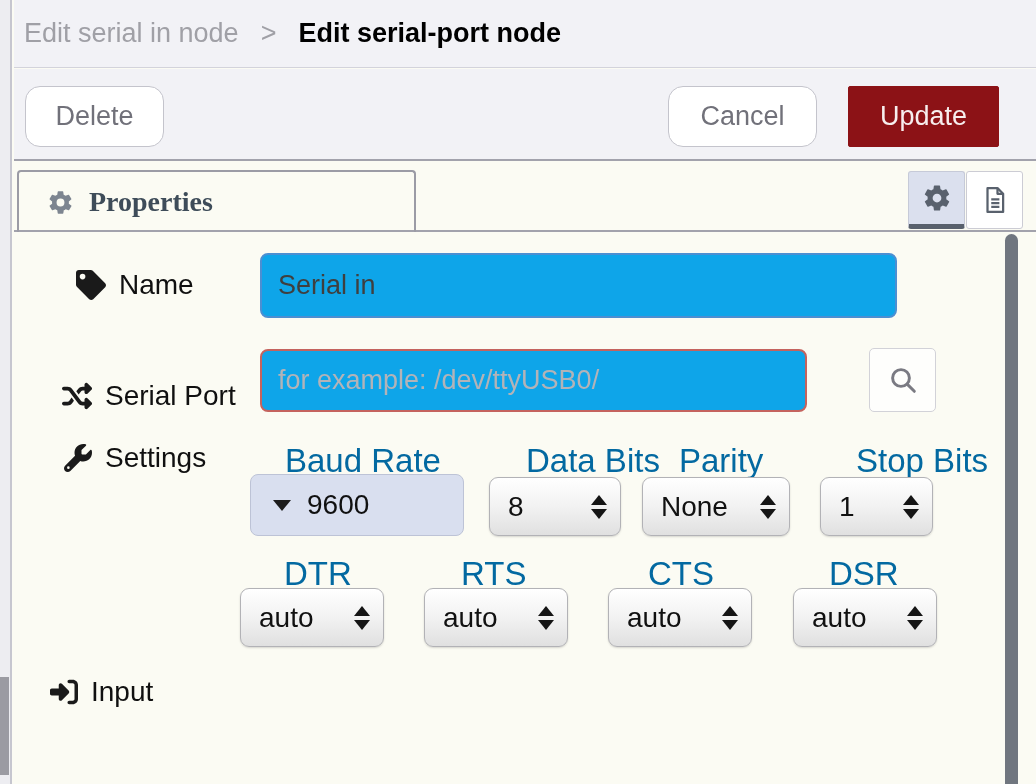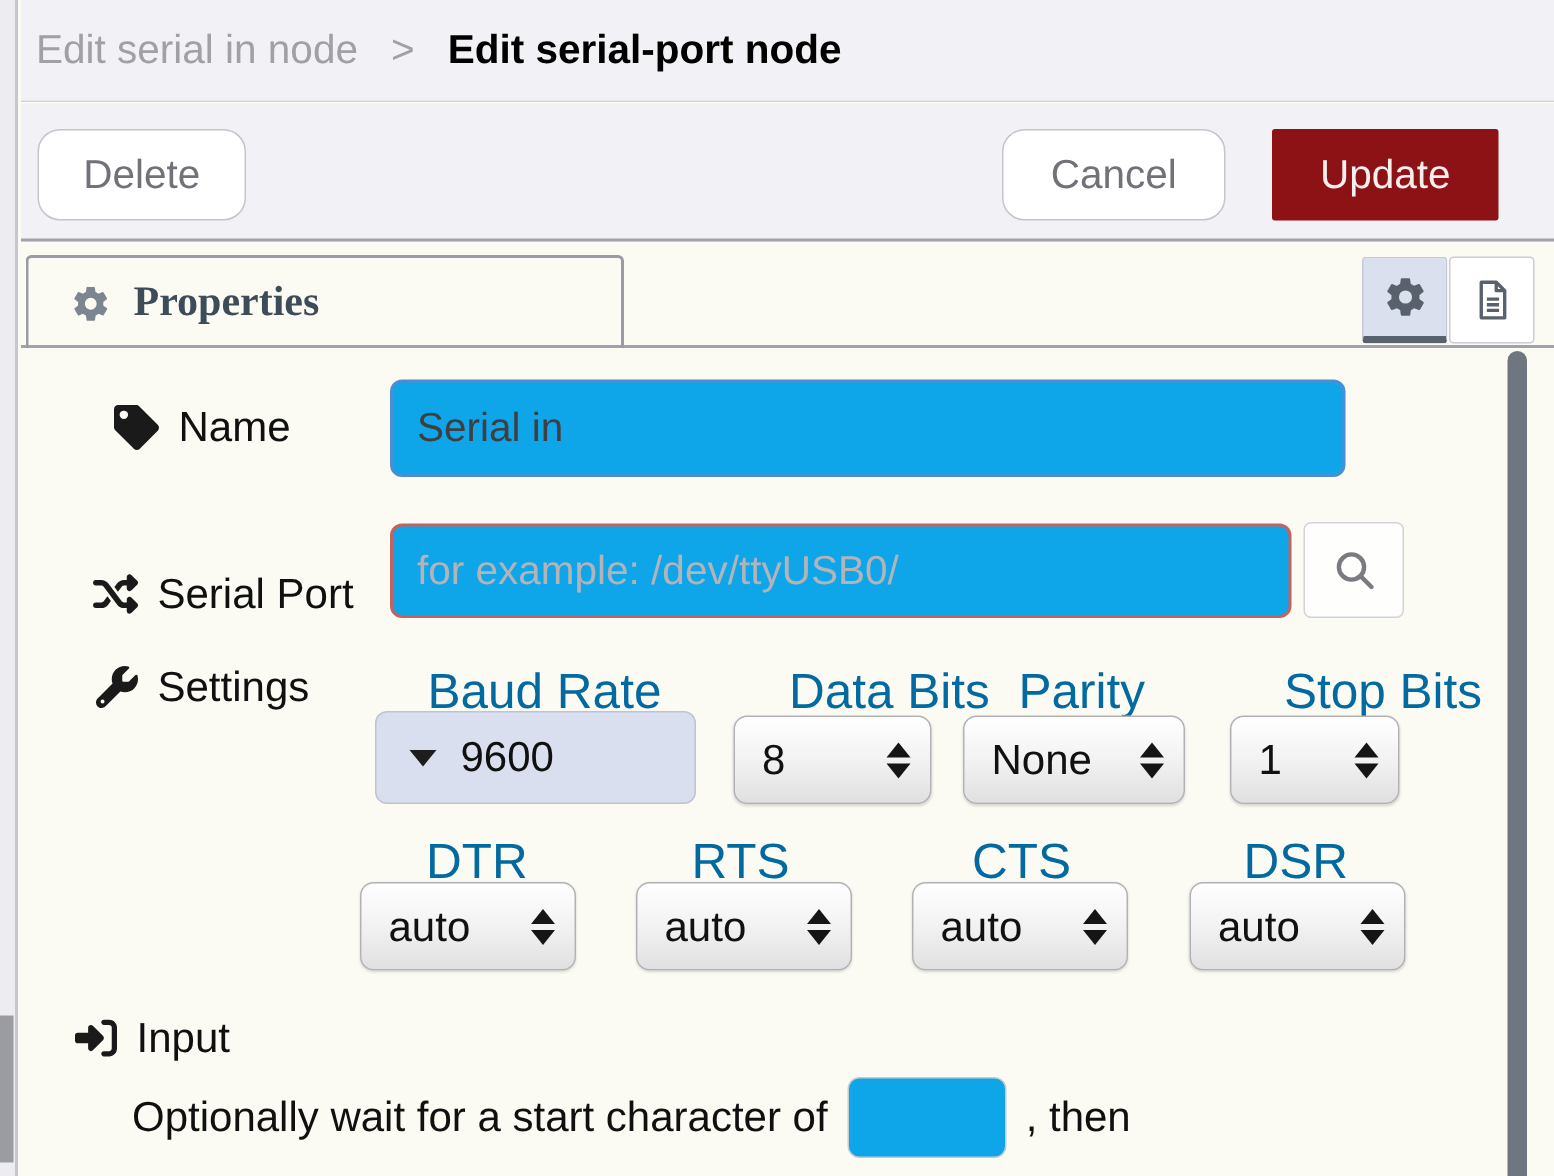--- a/index.html
+++ b/index.html
@@ -54,21 +54,21 @@
   
   .frm-label { position:absolute; display:flex; align-items:center; gap:13px;
     font-size:28px; color:#101010; white-space:nowrap; }
   .frm-label .icon { display:flex; color:#1a1a1a; }
   .col-label { position:absolute; font-size:33px; color:#0369a1; white-space:nowrap;margin-left:36px; }
   
   .ti { position:absolute; font-family:"Liberation Sans", sans-serif; font-size:27px;
     color:#3f3f3f; background:#0ea5e9; border-radius:8px; padding:16px 16px; outline:none; }
   .ti::placeholder { color:#b3b3b8; }
   .name-input { left:246px; top:91px; width:637px; height:65px; border:2px solid #4b8fd2; }
-  .serial-input { left:246px; top:187px; width:601px; height:63px; border:2px solid #c4635e; }
+  .serial-input { left:246px; top:187px; width:547px; height:63px; border:2px solid #c4635e; }
   .char-input { width:106px; height:54px; border:1px solid #c9c9cf; font-size:27px; }
   .search-btn { position:absolute; left:855px; top:186px; width:67px; height:64px;
     background:#fefefc; border:1px solid #d2d2d8; border-radius:5px; color:#7a7a82;
     display:flex; align-items:center; justify-content:center; cursor:pointer; }
   
   .baud-select { position:absolute; left:236px; top:312px; width:214px; height:62px;
     background:#d9dfef; border:1px solid #bdc3d6; border-radius:8px;
     display:flex; align-items:center; gap:16px; padding-left:22px;
     font-size:28px; color:#101010; cursor:pointer; }
   .caret-down { width:0; height:0; border-left:9px solid transparent;
@@ -251,21 +251,16 @@
 
     <div class="frm-label" style="left:36px; top:514px;">
       <span class="icon">
         <svg width="28" height="28" viewBox="0 0 512 512" fill="currentColor">
             <path d="M217.9 105.9L340.7 228.7c7.2 7.2 11.3 17.1 11.3 27.3s-4.1 20.1-11.3 27.3L217.9 406.1c-6.4 6.4-15 9.9-24 9.9c-18.7 0-33.9-15.2-33.9-33.9l0-62.1L32 320c-17.7 0-32-14.3-32-32l0-64c0-17.7 14.3-32 32-32l128 0 0-62.1c0-18.7 15.2-33.9 33.9-33.9c9 0 17.6 3.6 24 9.9zM352 416l64 0c17.7 0 32-14.3 32-32l0-256c0-17.7-14.3-32-32-32l-64 0c-17.7 0-32-14.3-32-32s14.3-32 32-32l64 0c53 0 96 43 96 96l0 256c0 53-43 96-96 96l-64 0c-17.7 0-32-14.3-32-32s14.3-32 32-32z"></path>
           </svg>
       </span>
       <span>Input</span>
     </div>
 
-    <div class="wait-row">
-      <span>Optionally wait for a start character of</span>
-      <input class="ti char-input" style="position: static;" value="">
-      <span>, then</span>
-    </div>
 
     <div class="scroll-thumb"></div>
   </div>
 </div>
 
 </body></html>

